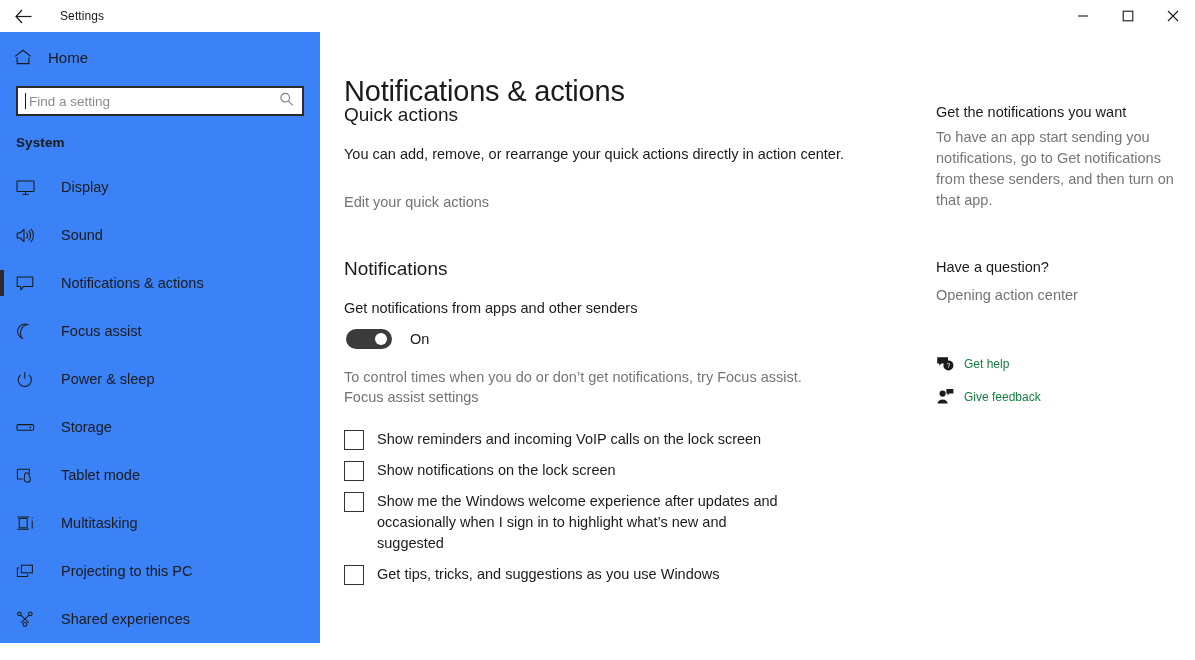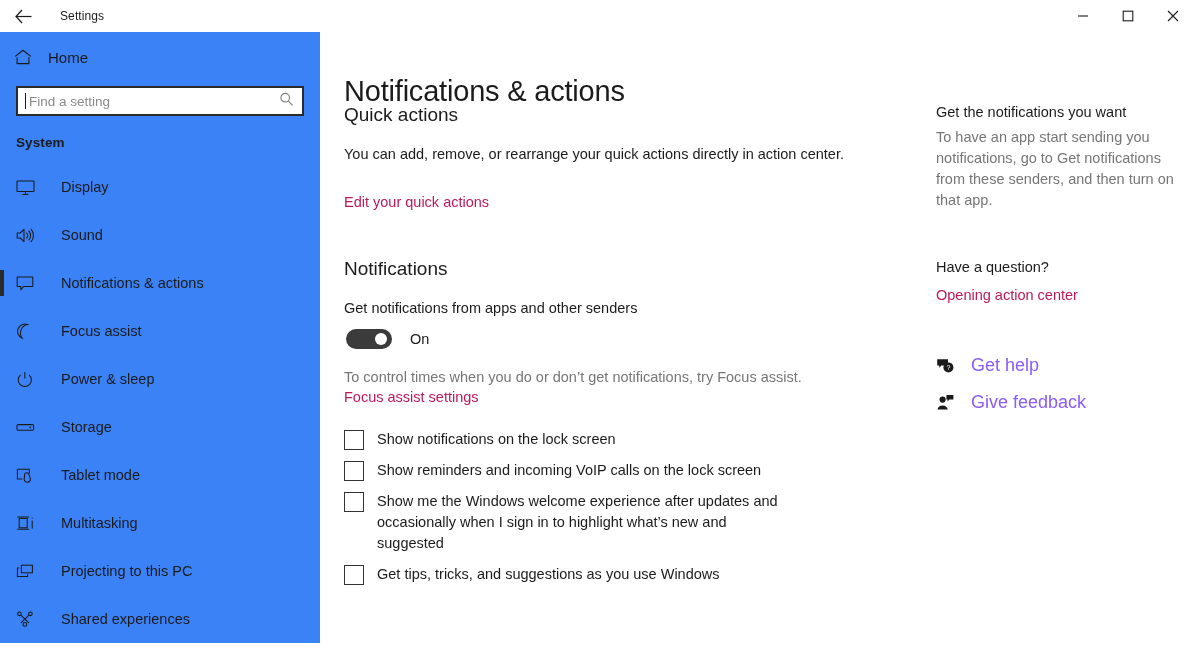--- a/index.html
+++ b/index.html
@@ -92,21 +92,21 @@
     font-size: 29px; color: #1b1b1b; font-weight: normal; letter-spacing: -.2px;
   }
   .col-main { position: absolute; left: 24px; top: 72px; width: 560px; }
   .col-aside { position: absolute; left: 616px; top: 72px; width: 250px; }
 
   .sec-head {
     font-size: 19px; color: #1b1b1b; font-weight: normal; margin: 0 0 18px 0;
   }
   .body-text { font-size: 14.5px; color: #1b1b1b; line-height: 20px; margin: 0; }
   .body-dim  { font-size: 14.5px; color: #767676; line-height: 20px; margin: 0; }
-  .link { font-size: 14.5px; color: #be185d; line-height: 20px; cursor: default; text-decoration: none; display: inline-block; }
+  .link { font-size: 14.5px; color: #737373; line-height: 20px; cursor: default; text-decoration: none; display: inline-block; }
 
   .spacer-28 { height: 28px; }
   .spacer-18 { height: 18px; }
 
   
   .toggle-row { display: flex; align-items: center; margin: 11px 0 0 2px; }
   .toggle {
     position: relative; width: 46px; height: 20px; border-radius: 10px;
     background: #3b3b3b; cursor: default;
   }
@@ -128,21 +128,21 @@
   }
 
   
   .aside-head { font-size: 14.5px; color: #1b1b1b; margin: 0 0 7px 0; }
   .aside-body { font-size: 14.5px; color: #767676; line-height: 21px; margin: 0; }
   .aside-q { font-size: 14.5px; color: #1b1b1b; margin: 0 0 10px 0; }
 
   .help-list { margin-top: 50px; }
   .help-row { display: flex; align-items: center; margin-bottom: 16px; cursor: default; }
   .help-row .hico { width: 28px; min-width: 28px; display: flex; align-items: center; }
-  .help-row .hlbl { font-size: 18px; color: #8b5cf6; margin-left: 7px; }
+  .help-row .hlbl { font-size: 12px; color: #15803d; }
 </style>
 </head>
 <body>
 
 <div class="window">
 
   <div class="titlebar">
     <div class="back-btn">
       <svg width="17" height="15" viewBox="0 0 17 15" aria-hidden="true">
         <path d="M7 1 L1 7.5 L7 14" fill="none" stroke="#1a1a1a" stroke-width="1.2"></path>
@@ -330,26 +330,26 @@
       </div>
 
       <div class="spacer-18"></div>
       <p class="body-dim">To control times when you do or don’t get notifications, try Focus assist.</p>
       <a class="link" href="#">Focus assist settings</a>
 
       <div class="check-list">
 
         <div class="check-row">
           <span class="cbox"></span>
-          <span class="ctext">Show notifications on the lock screen</span>
+          <span class="ctext">Show reminders and incoming VoIP calls on the lock screen</span>
         </div>
 
         <div class="check-row">
           <span class="cbox"></span>
-          <span class="ctext">Show reminders and incoming VoIP calls on the lock screen</span>
+          <span class="ctext">Show notifications on the lock screen</span>
         </div>
 
         <div class="check-row">
           <span class="cbox"></span>
           <span class="ctext">Show me the Windows welcome experience after updates and occasionally when I sign in to highlight what’s new and suggested</span>
         </div>
 
         <div class="check-row">
           <span class="cbox"></span>
           <span class="ctext">Get tips, tricks, and suggestions as you use Windows</span>

